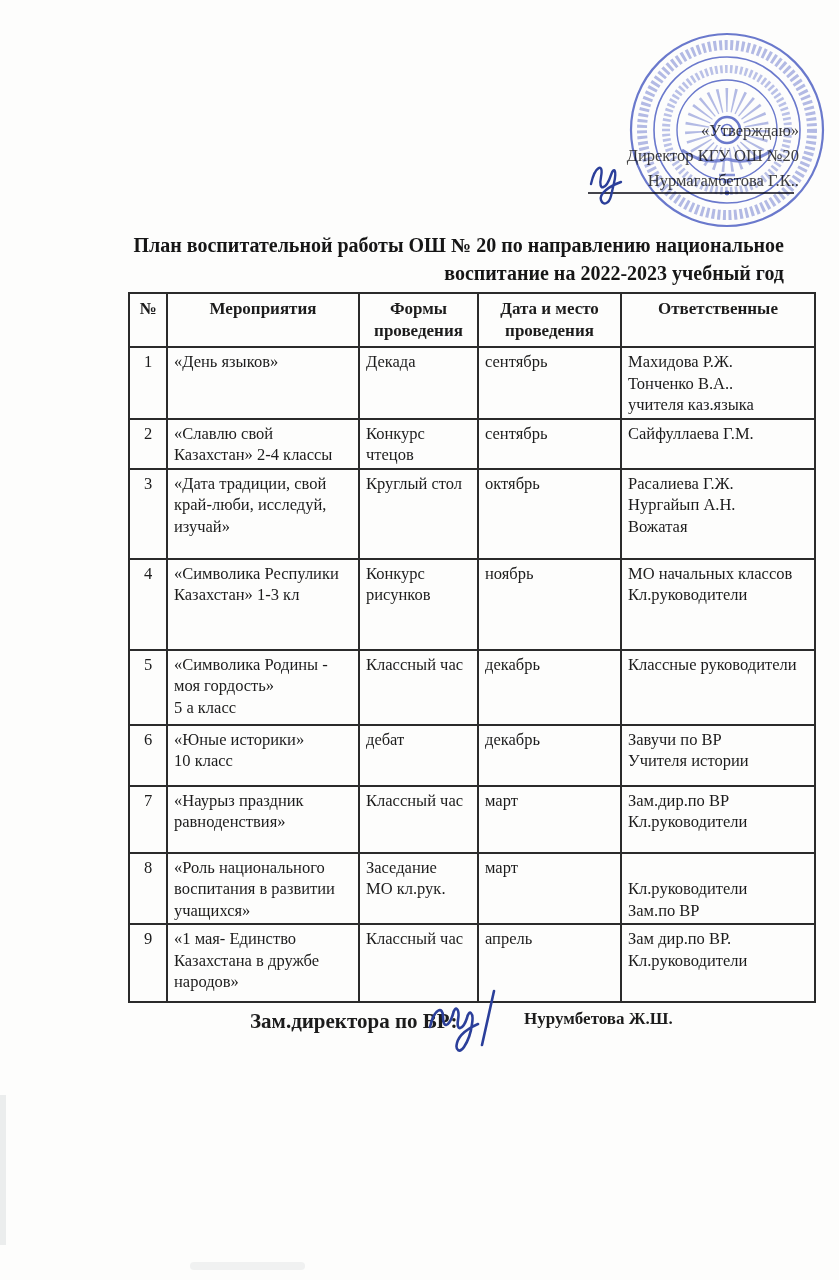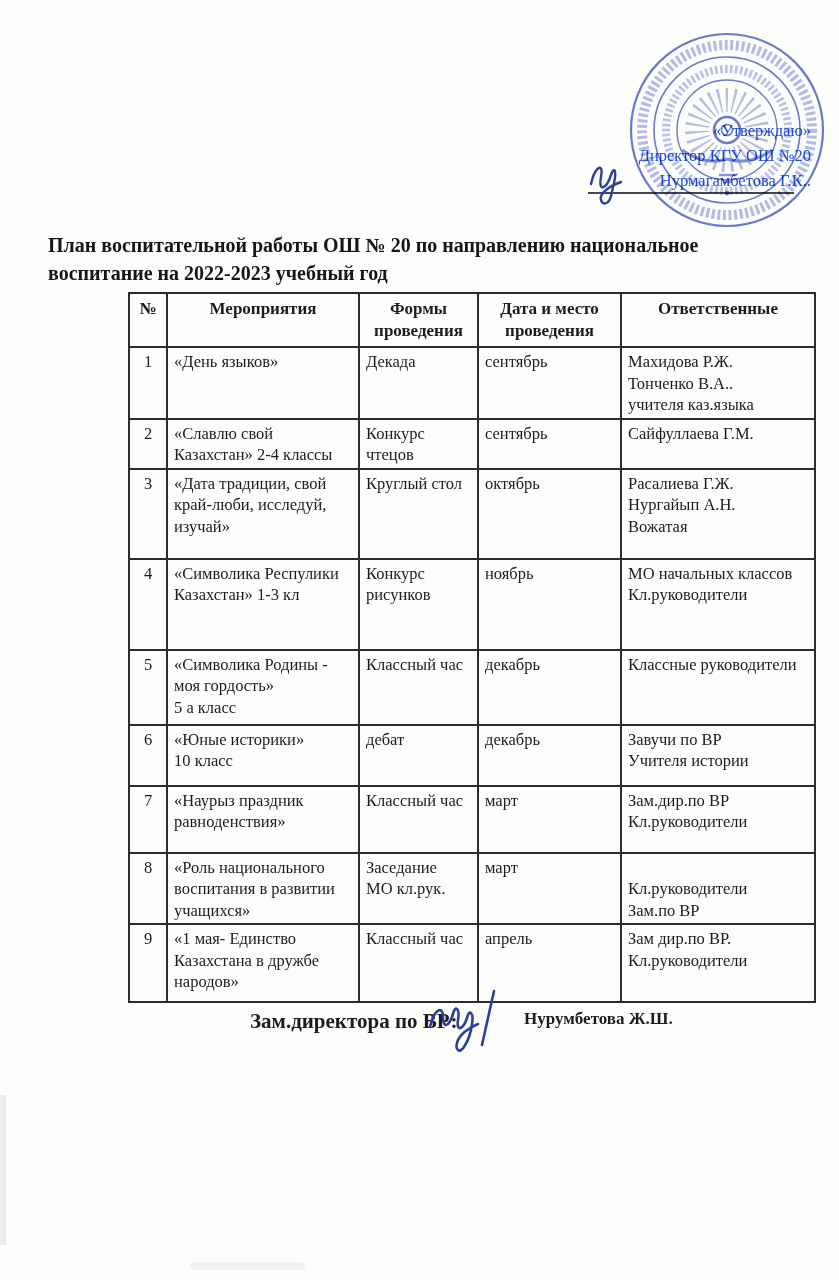--- a/index.html
+++ b/index.html
@@ -10,33 +10,33 @@
   }
 
   
   .stamp {
     position:absolute; left:627px; top:30px; width:200px; height:200px;
     opacity:.82; mix-blend-mode:multiply; z-index:3;
   }
 
   
   .approval {
-    position:absolute; top:118px; right:28px; z-index:2;
-    text-align:right; font-size:16.5px; line-height:25px; color:#1d4ed8;
+    position:absolute; top:118px; right:40px; z-index:2;
+    text-align:right; font-size:16.5px; line-height:25px; color:#404040;
   }
   .approval-underline {
     position:absolute; left:588px; top:192px; width:206px;
     border-top:2px solid #44444c; z-index:2;
   }
   .sig-top { position:absolute; left:585px; top:150px; z-index:4; }
 
   
   .title {
-    position:absolute; top:231px; left:48px; width:720px;
-    text-align:left; font-weight:bold; font-size:20px; line-height:28px;
+    position:absolute; top:231px; left:64px; width:720px;
+    text-align:right; font-weight:bold; font-size:20px; line-height:28px;
     white-space:pre-line; color:#161616;
   }
 
   
   table.plan {
     position:absolute; left:128px; top:292px; width:686px;
     border-collapse:collapse; table-layout:fixed;
   }
   col.c-num  { width:38px; }
   col.c-event{ width:192px; }

